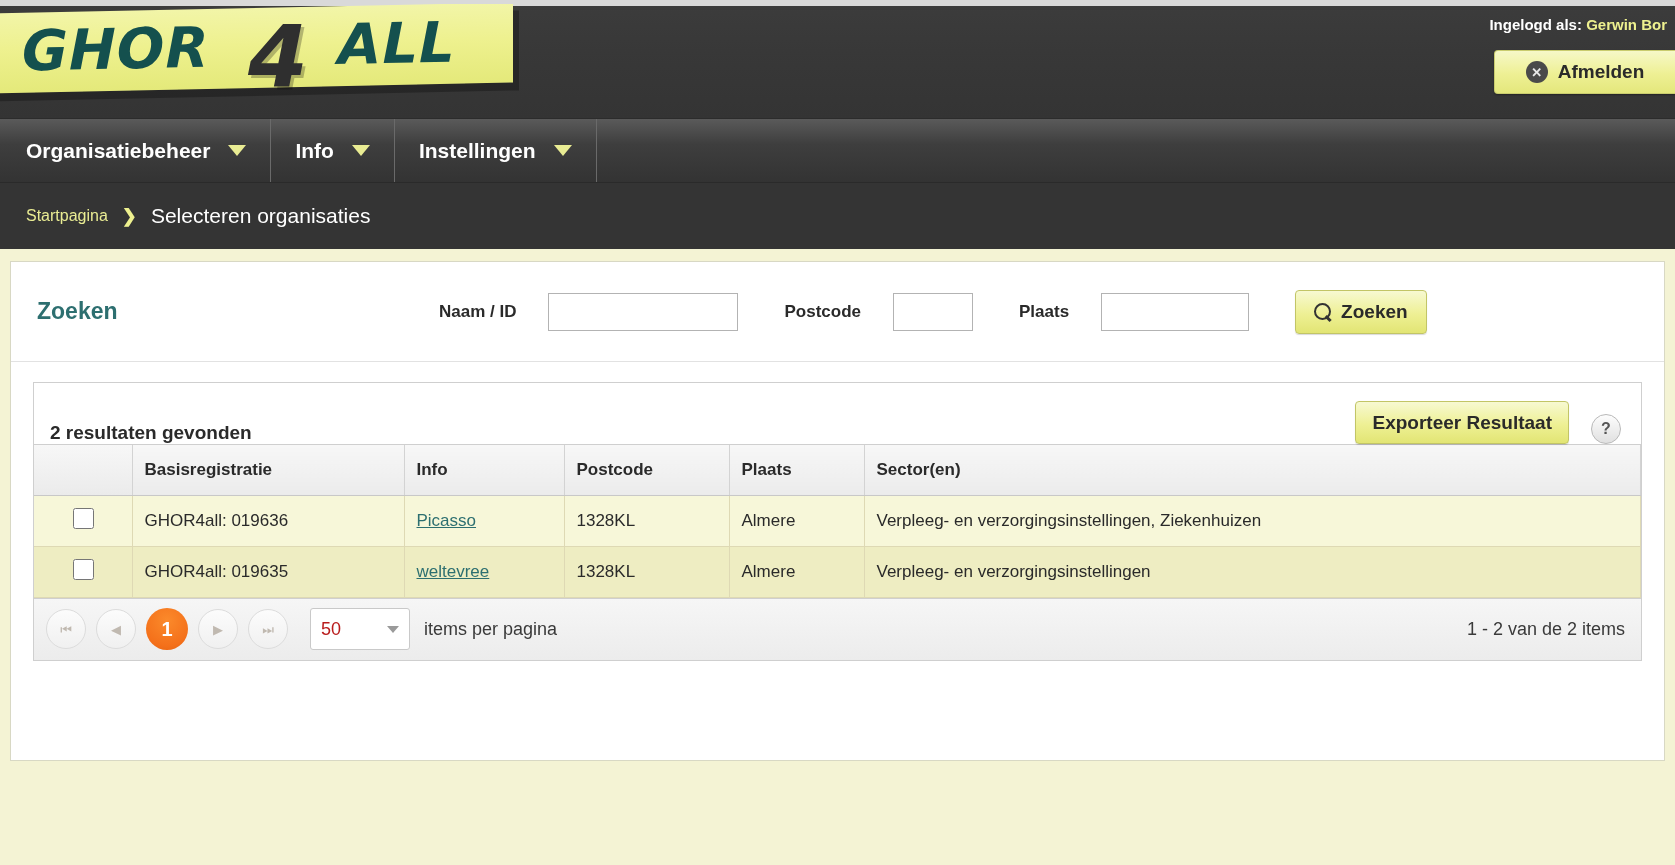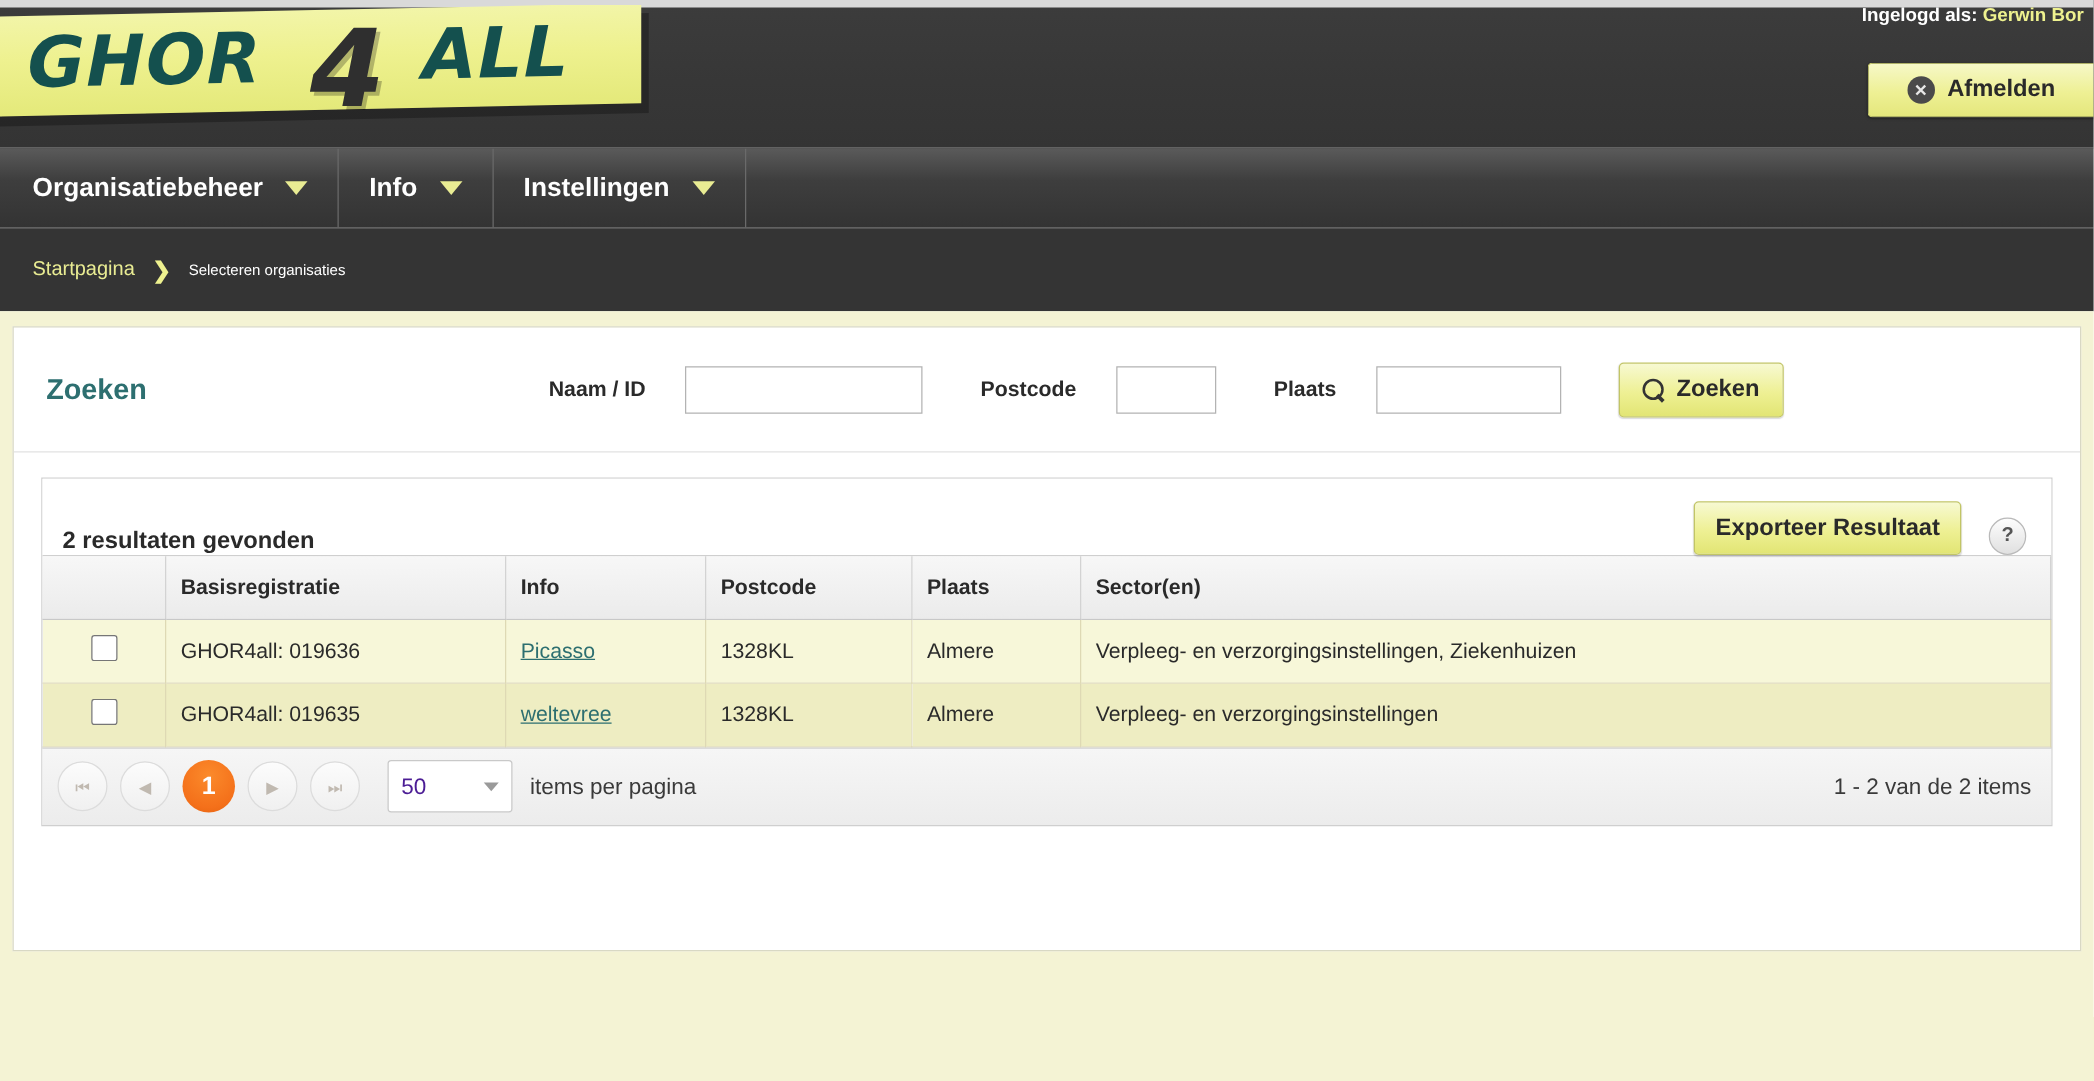--- a/index.html
+++ b/index.html
@@ -70,21 +70,21 @@
     font-size: 86px;
     font-weight: bold;
     font-style: italic;
     color: #2f2f2f;
     line-height: 104px;
     text-shadow: 3px 3px 0 rgba(0,0,0,0.25);
   }
   .logged-in {
     position: absolute;
     right: 8px;
-    top: 4px;
+    top: 16px;
     font-size: 15px;
     font-weight: bold;
     color: #ffffff;
     white-space: nowrap;
   }
   .logged-in .user {
     color: #eef18f;
   }
   .logout-btn {
     position: absolute;
@@ -169,21 +169,21 @@
     text-decoration: none;
     cursor: pointer;
   }
   .crumb-sep {
     color: #eef18f;
     font-size: 18px;
     font-weight: bold;
   }
   .crumb-current {
     color: #ffffff;
-    font-size: 12px;
+    font-size: 21px;
   }
 
   
   .page {
     background: #f4f3d4;
     padding: 12px 0 0 0;
     height: 618px;
     box-sizing: border-box;
   }
   .content-card {
@@ -409,21 +409,21 @@
     background: #fff;
     border-radius: 3px;
     display: inline-flex;
     align-items: center;
     justify-content: space-between;
     padding: 0 10px;
     box-sizing: border-box;
     margin-left: 12px;
     margin-right: 14px;
     font-size: 18px;
-    color: #4c1d95;
+    color: #b91c1c;
     cursor: pointer;
   }
   .caret-dn {
     width: 0; height: 0;
     border-left: 6px solid transparent;
     border-right: 6px solid transparent;
     border-top: 7px solid #9a9a9a;
   }
   .pg-label {
     font-size: 18px;

